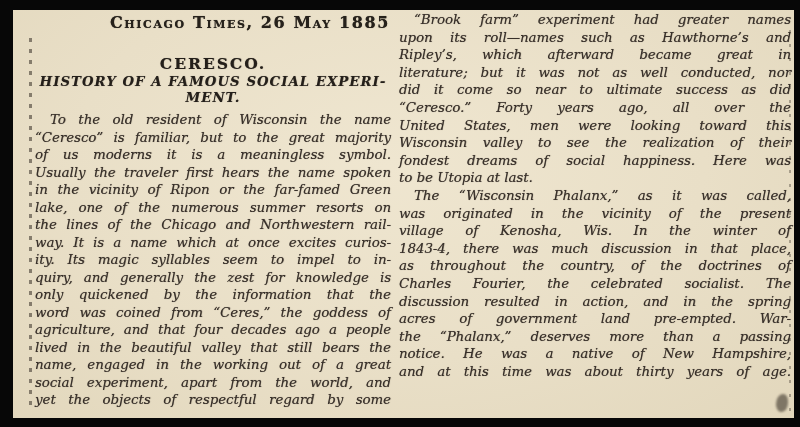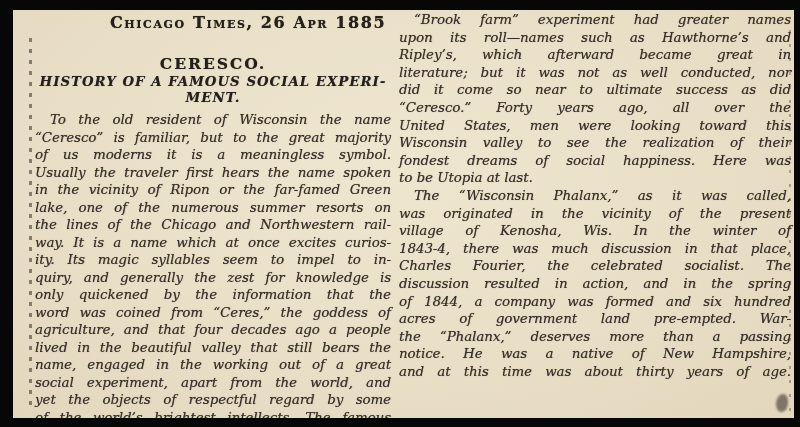--- a/index.html
+++ b/index.html
@@ -39,21 +39,21 @@
 </style>
 </head>
 <body>
 
 <div class="frame">
   <div class="paper">
     <div class="marks-left"></div>
     <div class="marks-right"></div>
     <div class="smudge"></div>
 
-    <div class="masthead">Chicago Times, 26 Apr 1885</div>
+    <div class="masthead">Chicago Times, 26 May 1885</div>
 
     <div class="col col-left">
       <div class="title">CERESCO.</div>
       <div class="subtitle">HISTORY OF A FAMOUS SOCIAL EXPERI-</div>
       <div class="subtitle">MENT.</div>
       <div class="lines" id="left-lines">
           <div class="line ind">To the old resident of Wisconsin the name</div>
           <div class="line">“Ceresco” is familiar, but to the great majority</div>
           <div class="line">of us moderns it is a meaningless symbol.</div>
           <div class="line">Usually the traveler first hears the name spoken</div>
@@ -63,43 +63,42 @@
           <div class="line">way.  It is a name which at once excites curios-</div>
           <div class="line">ity.  Its magic syllables seem to impel to in-</div>
           <div class="line">quiry, and generally the zest for knowledge is</div>
           <div class="line">only quickened by the information that the</div>
           <div class="line">word was coined from “Ceres,” the goddess of</div>
           <div class="line">agriculture, and that four decades ago a people</div>
           <div class="line">lived in the beautiful valley that still bears the</div>
           <div class="line">name, engaged in the working out of a great</div>
           <div class="line">social experiment, apart from the world, and</div>
           <div class="line">yet the objects of respectful regard by some</div>
-          <div class="line">of the world’s brightest intellects.  The famous</div>
         </div>
     </div>
 
     <div class="col col-right">
       <div class="lines" id="right-lines">
           <div class="line ind">“Brook farm” experiment had greater names</div>
           <div class="line">upon its roll—names such as Hawthorne’s and</div>
           <div class="line">Ripley’s, which afterward became great in</div>
           <div class="line">literature; but it was not as well conducted, nor</div>
           <div class="line">did it come so near to ultimate success as did</div>
           <div class="line">“Ceresco.”  Forty years ago, all over the</div>
           <div class="line">United States, men were looking toward this</div>
           <div class="line">Wisconsin valley to see the realization of their</div>
           <div class="line">fondest dreams of social happiness.  Here was</div>
           <div class="line noj">to be Utopia at last.</div>
           <div class="line ind">The “Wisconsin Phalanx,” as it was called,</div>
           <div class="line">was originated in the vicinity of the present</div>
           <div class="line">village of Kenosha, Wis.  In the winter of</div>
           <div class="line">1843-4, there was much discussion in that place,</div>
+          <div class="line">as throughout the country, of the doctrines of</div>
           <div class="line">Charles Fourier, the celebrated socialist.  The</div>
           <div class="line">discussion resulted in action, and in the spring</div>
-          <div class="line">of 1844, a company was formed and six hundred</div>
           <div class="line">acres of government land pre-empted.  War-</div>
           <div class="line">the “Phalanx,” deserves more than a passing</div>
           <div class="line">notice.  He was a native of New Hampshire,</div>
           <div class="line">and at this time was about thirty years of age.</div>
         </div>
     </div>
   </div>
 </div>
 
 </body></html>

